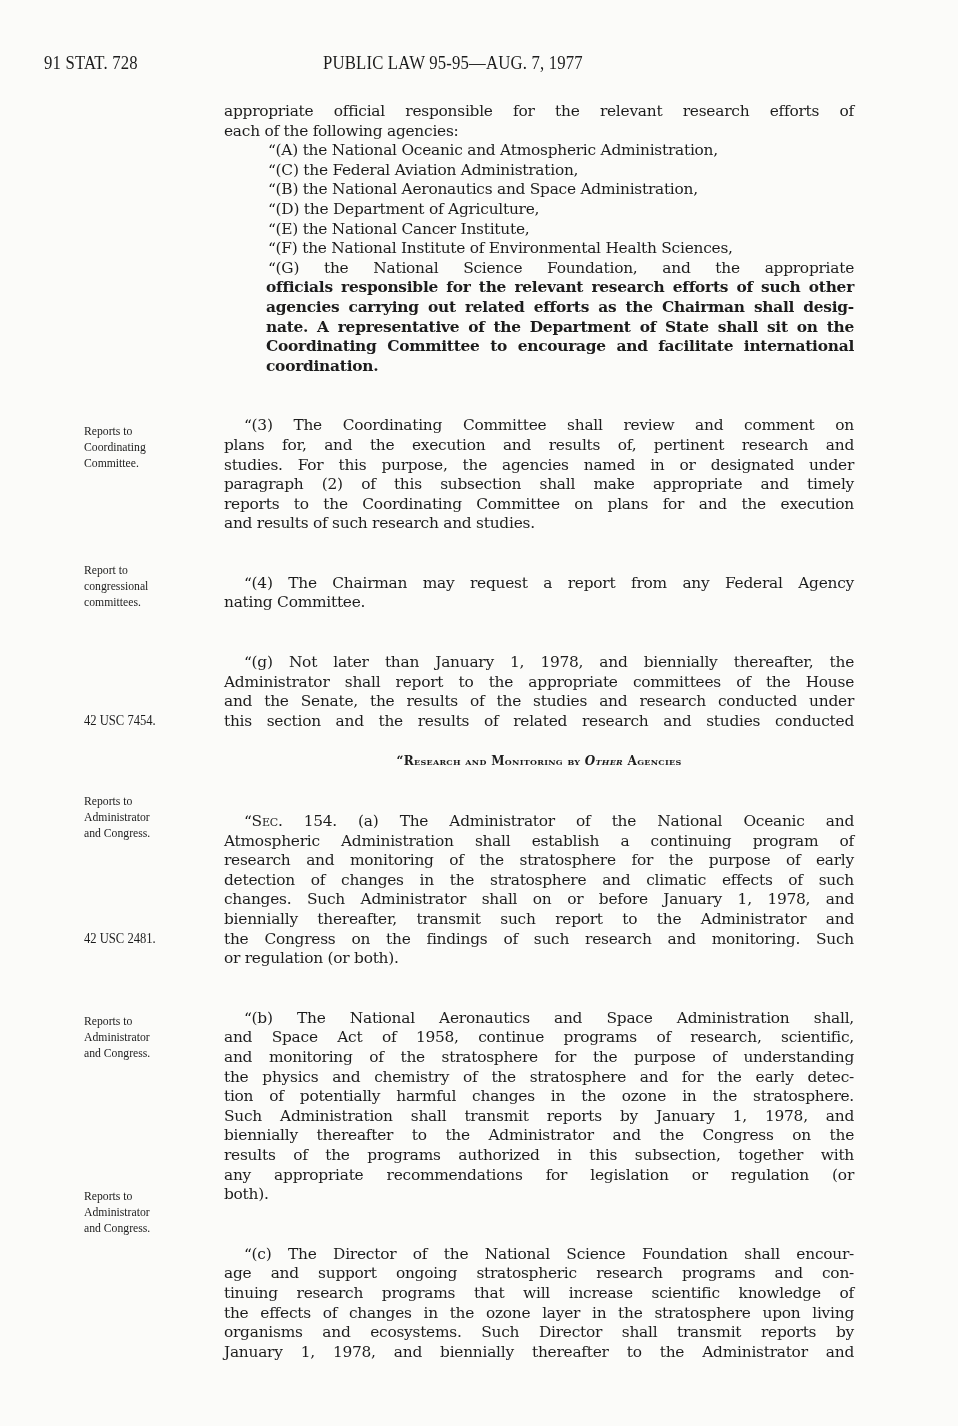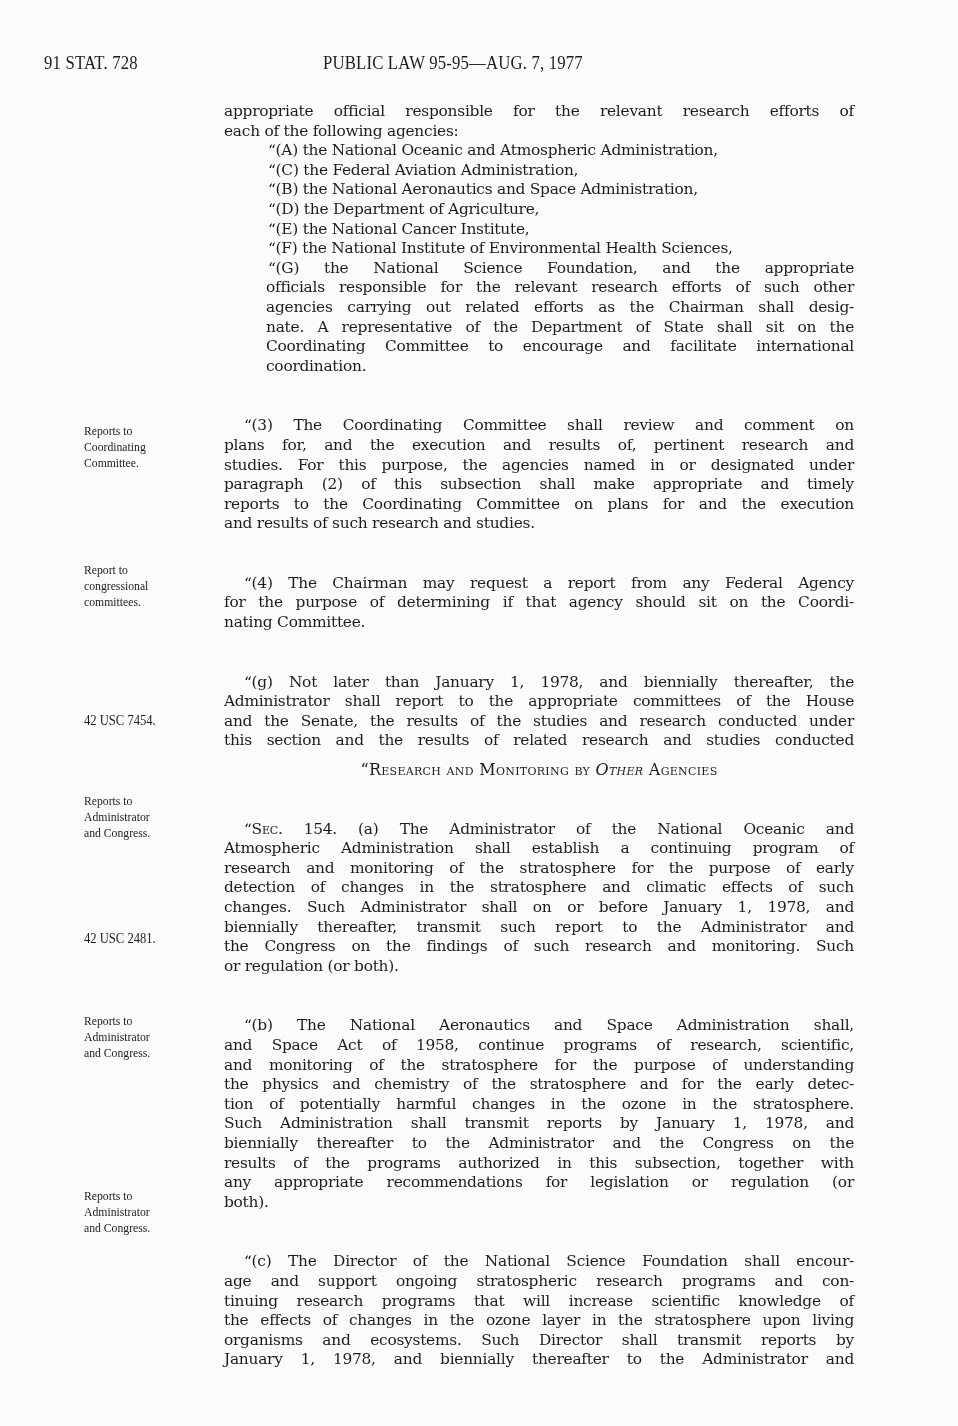--- a/index.html
+++ b/index.html
@@ -25,25 +25,25 @@
     }
     .ln {
       height: 19.6px; line-height: 19.6px;
       white-space: nowrap;
       text-align: justify; text-align-last: justify;
       letter-spacing: -0.25px;
     }
     .ln.last { text-align-last: left; }
     .i1 { padding-left: 20px; margin-top: 40px; }
     .i2 { padding-left: 44px; }
-    .i3 { padding-left: 42px; }
+    .i3 { padding-left: 42px; font-weight: bold; }
     .heading {
       text-align: center; text-align-last: center;
-      font-variant: small-caps; font-size: 16px; letter-spacing: 0.3px;
-      margin-top: 9px; margin-bottom: 12px;
+      font-variant: small-caps; font-size: 12px; letter-spacing: 0.3px;
+      margin-top: 21px; margin-bottom: 12px; font-weight: bold;
     }
     .heading .it { font-style: italic; }
     .sc { font-variant: small-caps; }
     .notes { position: absolute; left: 84px; top: 0; }
     .note {
       position: absolute; left: 0;
       font-family: "Liberation Serif", serif;
       font-size: 13px; line-height: 16px;
       transform: scaleX(0.9); transform-origin: left top;
       white-space: nowrap;
@@ -121,21 +121,20 @@
     <div class="ln i1">“(3) The Coordinating Committee shall review and comment on</div>
     <div class="ln">plans for, and the execution and results of, pertinent research and</div>
     <div class="ln">studies. For this purpose, the agencies named in or designated under</div>
     <div class="ln">paragraph (2) of this subsection shall make appropriate and timely</div>
     <div class="ln">reports to the Coordinating Committee on plans for and the execution</div>
     <div class="ln last">and results of such research and studies.</div>
   </div>
 
   <div>
     <div class="ln i1">“(4) The Chairman may request a report from any Federal Agency</div>
-    <div class="ln">for the purpose of determining if that agency should sit on the Coordi-</div>
     <div class="ln last">nating Committee.</div>
   </div>
 
   <div>
     <div class="ln i1">“(g) Not later than January 1, 1978, and biennially thereafter, the</div>
     <div class="ln">Administrator shall report to the appropriate committees of the House</div>
     <div class="ln">and the Senate, the results of the studies and research conducted under</div>
     <div class="ln">this section and the results of related research and studies conducted</div>
   </div>
 

